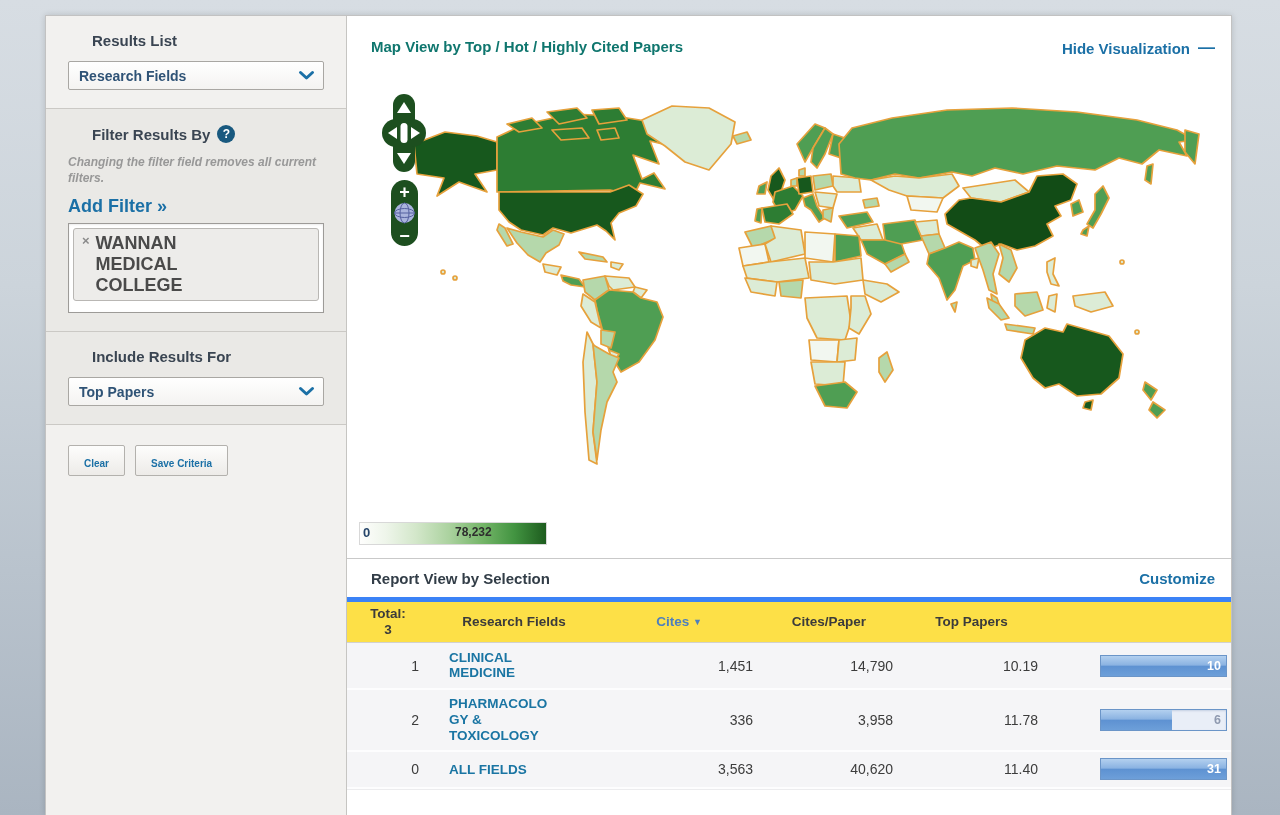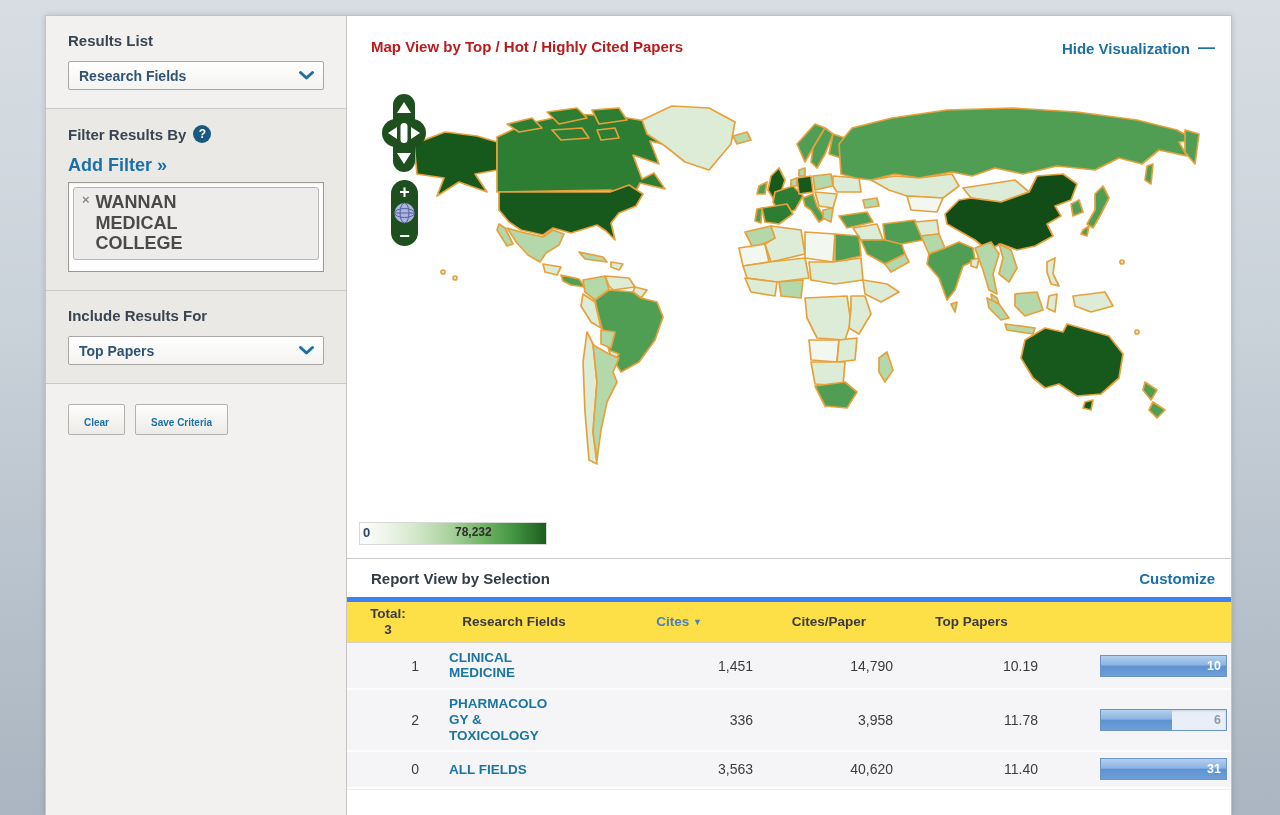--- a/index.html
+++ b/index.html
@@ -13,42 +13,42 @@
     position:absolute; left:45px; top:15px; width:1187px; height:800px;
     display:flex; background:#fff; border:1px solid #c2c2c2; border-bottom:none;
     box-shadow:0 0 6px rgba(0,0,0,.15);
   }
   
   .sidebar{ width:301px; flex:0 0 301px; border-right:1px solid #c6c5c2; display:flex; flex-direction:column; background:#f2f1ef;}
   .sec{ padding:16px 22px 18px 22px; }
   .sec-light{ background:#f2f1ef; }
   .sec-gray{ background:#eae9e6; border-top:1px solid #cbc9c5; }
   .sec-buttons{ background:#f2f1ef; border-top:1px solid #cbc9c5; flex:1; }
-  .side-h{ font-size:15px; font-weight:bold; color:#3a4552; margin-bottom:12px; display:flex; align-items:center; gap:7px;}
+  .side-h{ font-size:15px; font-weight:bold; color:#3a4552; margin-bottom:12px; display:flex; align-items:center; gap:7px;margin-left:24px;}
   .fake-select{
     height:29px; background:linear-gradient(#ffffff,#f4f3f1); border:1px solid #a9a7a3; border-radius:2px;
     display:flex; align-items:center; justify-content:space-between; padding:0 8px 0 10px; cursor:pointer;
   }
   .fake-select .val{ font-size:14px; font-weight:bold; color:#2f5376; }
   .note{ font-size:12px; font-weight:bold; font-style:italic; color:#989898; line-height:1.3; margin-bottom:10px; }
   .help-badge{ width:18px; height:18px; border-radius:50%; background:#19597f; color:#fff; font-size:12px; font-weight:bold;
     display:flex; align-items:center; justify-content:center; cursor:pointer; }
   .add-filter{ font-size:18px; font-weight:bold; color:#1b70a6; margin-bottom:6px; cursor:pointer; display:inline-block;}
   .filter-box{ background:#fff; border:1px solid #9d9b98; height:90px; padding:4px; box-shadow:inset 0 1px 2px rgba(0,0,0,.08); }
   .chip{ background:#edecea; border:1px solid #b9b7b4; border-radius:3px; padding:4px 8px 5px 8px;
     display:flex; gap:6px; cursor:pointer; }
   .chip-x{ color:#8a8a8a; font-size:13px; font-weight:bold; line-height:15px; }
   .chip-label{ font-size:18px; font-weight:bold; color:#4a4a4a; line-height:1.15; max-width:150px; }
   .btn-row{ display:flex; gap:10px; padding-top:4px;}
   .btn{ height:31px; background:linear-gradient(#fdfdfc,#edebe8); border:1px solid #b3b1ad; border-radius:2px;
     font-size:10px; font-weight:bold; color:#1b70a6; padding:12px 15px; cursor:pointer; font-family:inherit; }
   
   .main{ flex:1; display:flex; flex-direction:column; background:#fff; position:relative;}
   .main-header{ display:flex; justify-content:space-between; align-items:flex-start; padding:22px 16px 0 24px; height:62px;}
-  .main-title{ font-size:15px; font-weight:bold; color:#b91c1c; }
+  .main-title{ font-size:15px; font-weight:bold; color:#0f766e; }
   .hide-link{ font-size:15px; font-weight:bold; color:#1b70a6; cursor:pointer; display:flex; gap:8px; align-items:center;}
   .hide-dash{ font-size:17px; }
   .map-wrap{ position:relative; height:480px; }
   .map-svg{ position:absolute; left:0; top:0; }
   .map-controls{ position:absolute; left:30px; top:14px; }
   .legend{ position:absolute; left:12px; bottom:13px; width:188px; height:23px; border:1px solid #d8d8d8;
     background:linear-gradient(90deg,#fefefd 0%,#eef5ea 14%,#d3e7ca 30%,#abd29f 48%,#74b568 66%,#429441 83%,#1d5c1e 100%);}
   .legend-min{ position:absolute; left:3px; top:2px; font-size:13px; font-weight:bold; color:#27466b;}
   .legend-max{ position:absolute; left:95px; top:2px; font-size:12px; font-weight:bold; color:#2e2e2e;}
   
@@ -94,20 +94,21 @@
             </svg>
         </span>
       </div>
     </div>
 
     <div class="sec sec-gray">
       <div class="side-h">
         <span>Filter Results By</span>
         <span class="help-badge">?</span>
       </div>
+      <div class="note">Changing the filter field removes all current filters.</div>
       <span class="add-filter">Add Filter »</span>
       <div class="filter-box">
         <div class="chip">
           <span class="chip-x">×</span>
           <span class="chip-label">WANNAN MEDICAL COLLEGE</span>
         </div>
       </div>
     </div>
 
     <div class="sec sec-gray">

